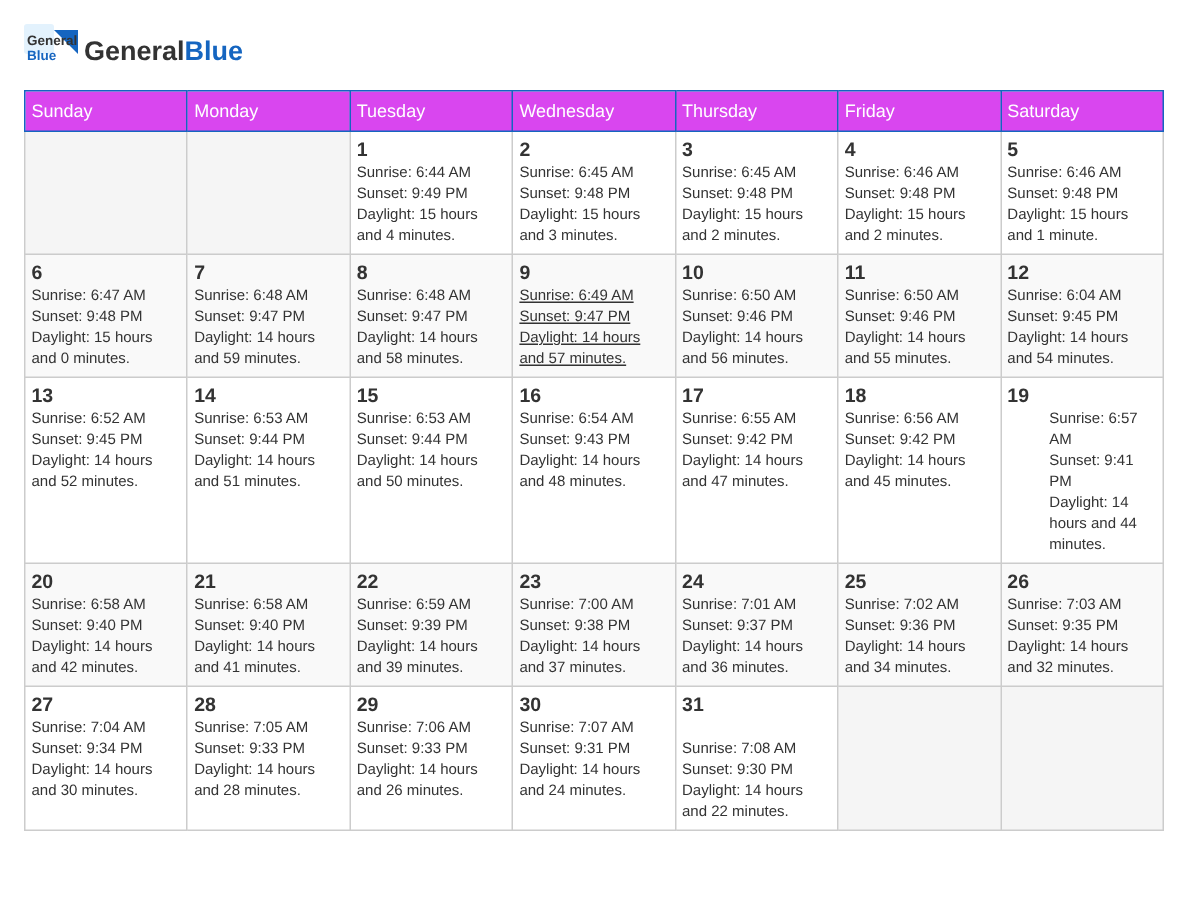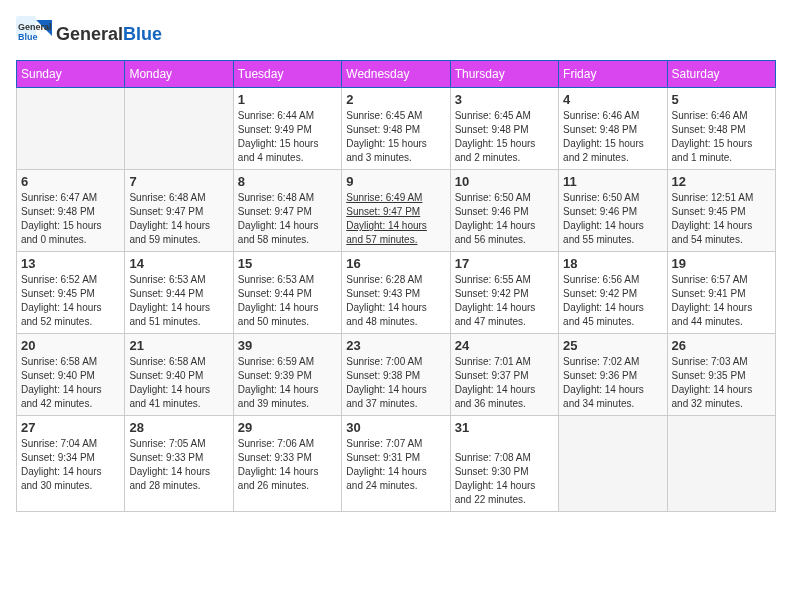--- a/index.html
+++ b/index.html
@@ -184,21 +184,21 @@
 Daylight: 14 hours and 56 minutes.</div>
         </td>
         <td>
           <span class="day-num">11</span>
           <div class="day-info" style="white-space: pre-line;">Sunrise: 6:50 AM
 Sunset: 9:46 PM
 Daylight: 14 hours and 55 minutes.</div>
         </td>
         <td>
           <span class="day-num">12</span>
-          <div class="day-info" style="white-space: pre-line;">Sunrise: 12:51 AM
+          <div class="day-info" style="white-space: pre-line;">Sunrise: 6:04 AM
 Sunset: 9:45 PM
 Daylight: 14 hours and 54 minutes.</div>
         </td>
       </tr>
       <tr>
         <td>
           <span class="day-num">13</span>
           <div class="day-info" style="white-space: pre-line;">Sunrise: 6:52 AM
 Sunset: 9:45 PM
 Daylight: 14 hours and 52 minutes.</div>
@@ -210,58 +210,58 @@
 Daylight: 14 hours and 51 minutes.</div>
         </td>
         <td>
           <span class="day-num">15</span>
           <div class="day-info" style="white-space: pre-line;">Sunrise: 6:53 AM
 Sunset: 9:44 PM
 Daylight: 14 hours and 50 minutes.</div>
         </td>
         <td>
           <span class="day-num">16</span>
-          <div class="day-info" style="white-space: pre-line;">Sunrise: 6:28 AM
+          <div class="day-info" style="white-space: pre-line;">Sunrise: 6:54 AM
 Sunset: 9:43 PM
 Daylight: 14 hours and 48 minutes.</div>
         </td>
         <td>
           <span class="day-num">17</span>
           <div class="day-info" style="white-space: pre-line;">Sunrise: 6:55 AM
 Sunset: 9:42 PM
 Daylight: 14 hours and 47 minutes.</div>
         </td>
         <td>
           <span class="day-num">18</span>
           <div class="day-info" style="white-space: pre-line;">Sunrise: 6:56 AM
 Sunset: 9:42 PM
 Daylight: 14 hours and 45 minutes.</div>
         </td>
         <td>
           <span class="day-num">19</span>
-          <div class="day-info" style="white-space: pre-line;">Sunrise: 6:57 AM
+          <div class="day-info" style="white-space: pre-line; margin-left: 28px;">Sunrise: 6:57 AM
 Sunset: 9:41 PM
 Daylight: 14 hours and 44 minutes.</div>
         </td>
       </tr>
       <tr>
         <td>
           <span class="day-num">20</span>
           <div class="day-info" style="white-space: pre-line;">Sunrise: 6:58 AM
 Sunset: 9:40 PM
 Daylight: 14 hours and 42 minutes.</div>
         </td>
         <td>
           <span class="day-num">21</span>
           <div class="day-info" style="white-space: pre-line;">Sunrise: 6:58 AM
 Sunset: 9:40 PM
 Daylight: 14 hours and 41 minutes.</div>
         </td>
         <td>
-          <span class="day-num">39</span>
+          <span class="day-num">22</span>
           <div class="day-info" style="white-space: pre-line;">Sunrise: 6:59 AM
 Sunset: 9:39 PM
 Daylight: 14 hours and 39 minutes.</div>
         </td>
         <td>
           <span class="day-num">23</span>
           <div class="day-info" style="white-space: pre-line;">Sunrise: 7:00 AM
 Sunset: 9:38 PM
 Daylight: 14 hours and 37 minutes.</div>
         </td>

